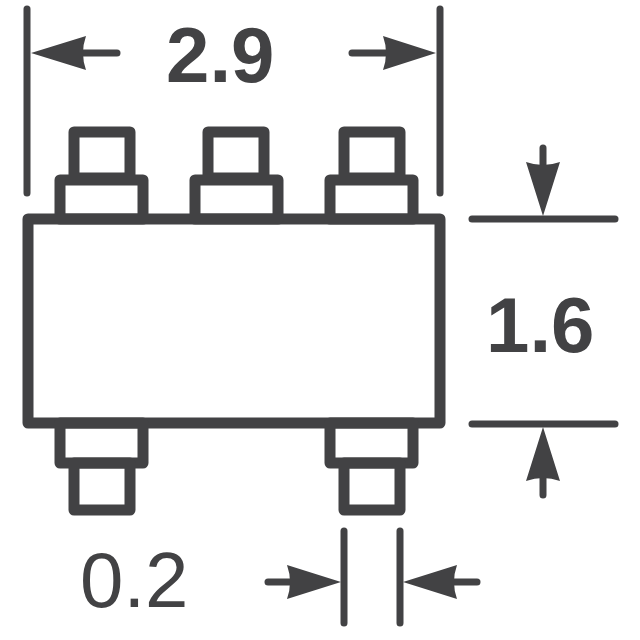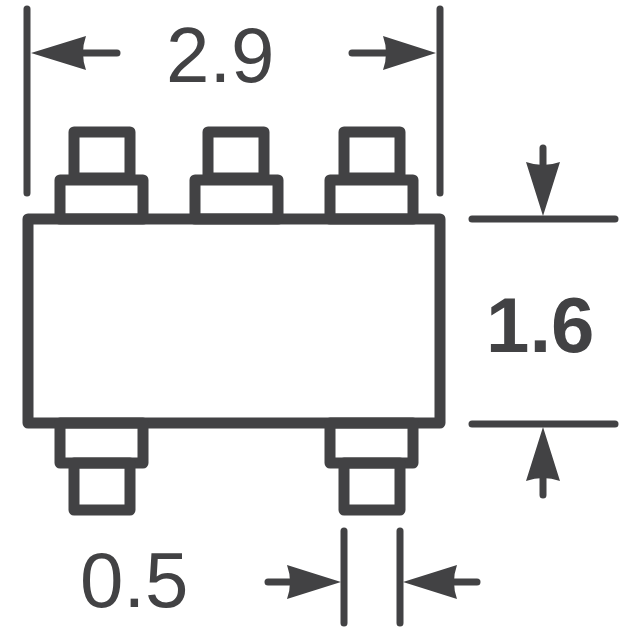--- a/index.html
+++ b/index.html
@@ -70,15 +70,15 @@
     <path d="M436,53 L383,36 Q389,53 383,70 Z"></path>
 
     <path d="M543,216 L526,162 Q543,168 560,162 Z"></path>
     <path d="M543,427 L526,481 Q543,475 560,481 Z"></path>
 
     <path d="M341,582 L287,565 Q293,582 287,599 Z"></path>
     <path d="M403,582 L457,565 Q451,582 457,599 Z"></path>
   </g>
 </svg>
 
-<div class="dim-label" style="left:166px; top:16px;">2.9</div>
+<div class="dim-label" style="left:166px; top:16px;font-weight:bold;">2.9</div>
 <div class="dim-label" style="left:486px; top:286px;font-weight:bold;">1.6</div>
-<div class="dim-label" style="left:80px; top:541px;">0.5</div>
+<div class="dim-label" style="left:80px; top:541px;">0.2</div>
 
 </body></html>

